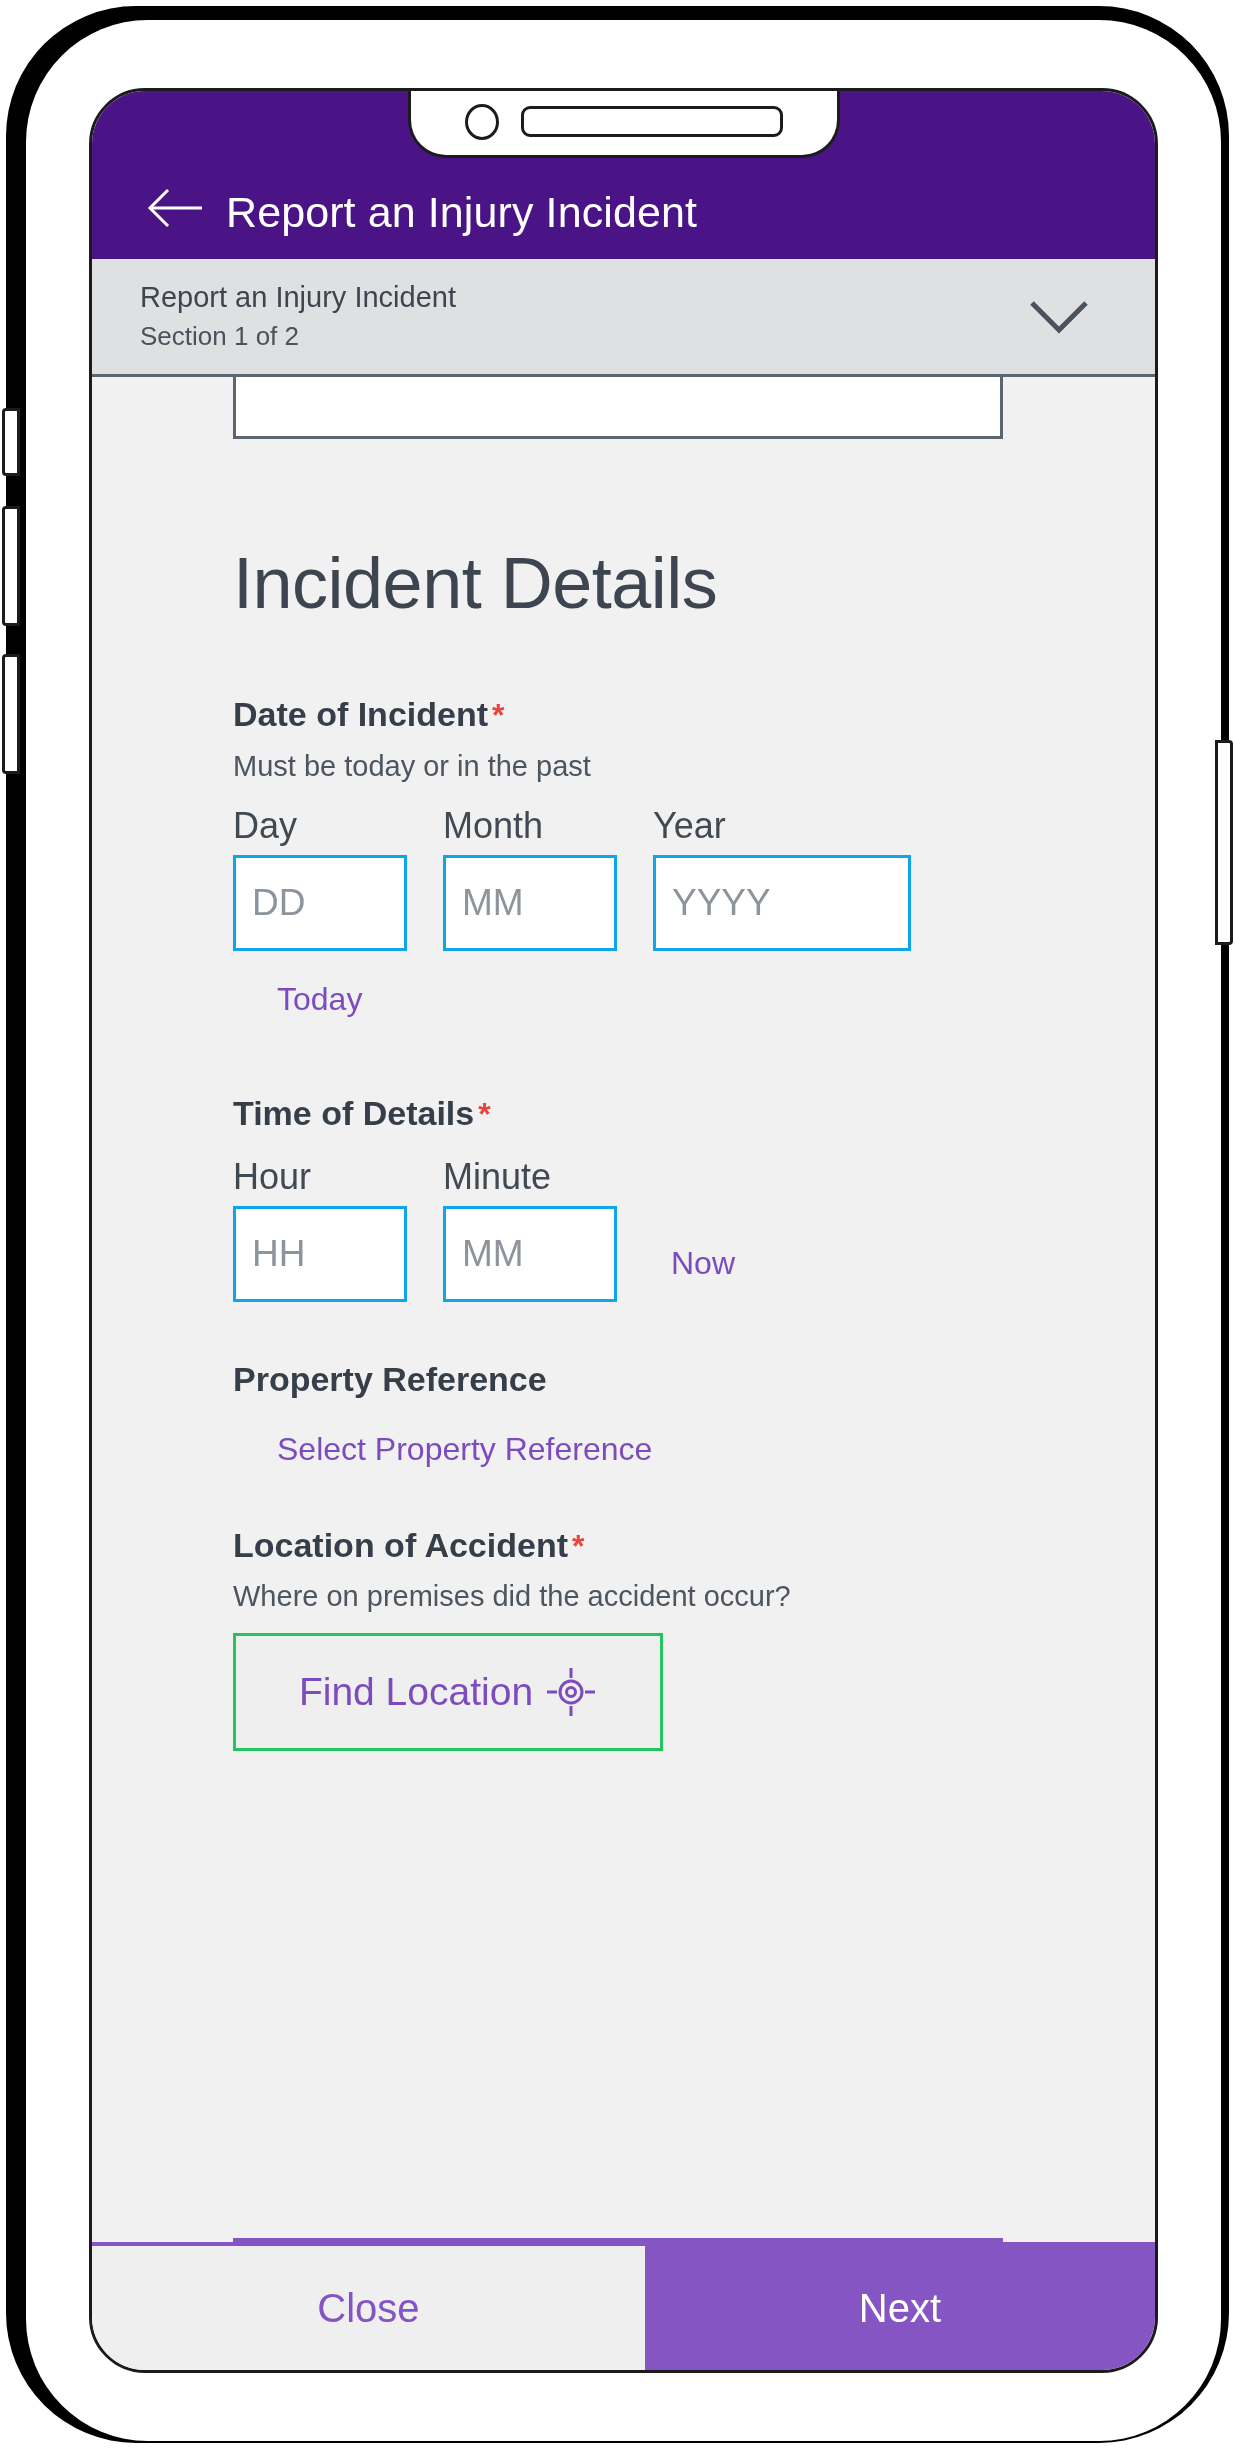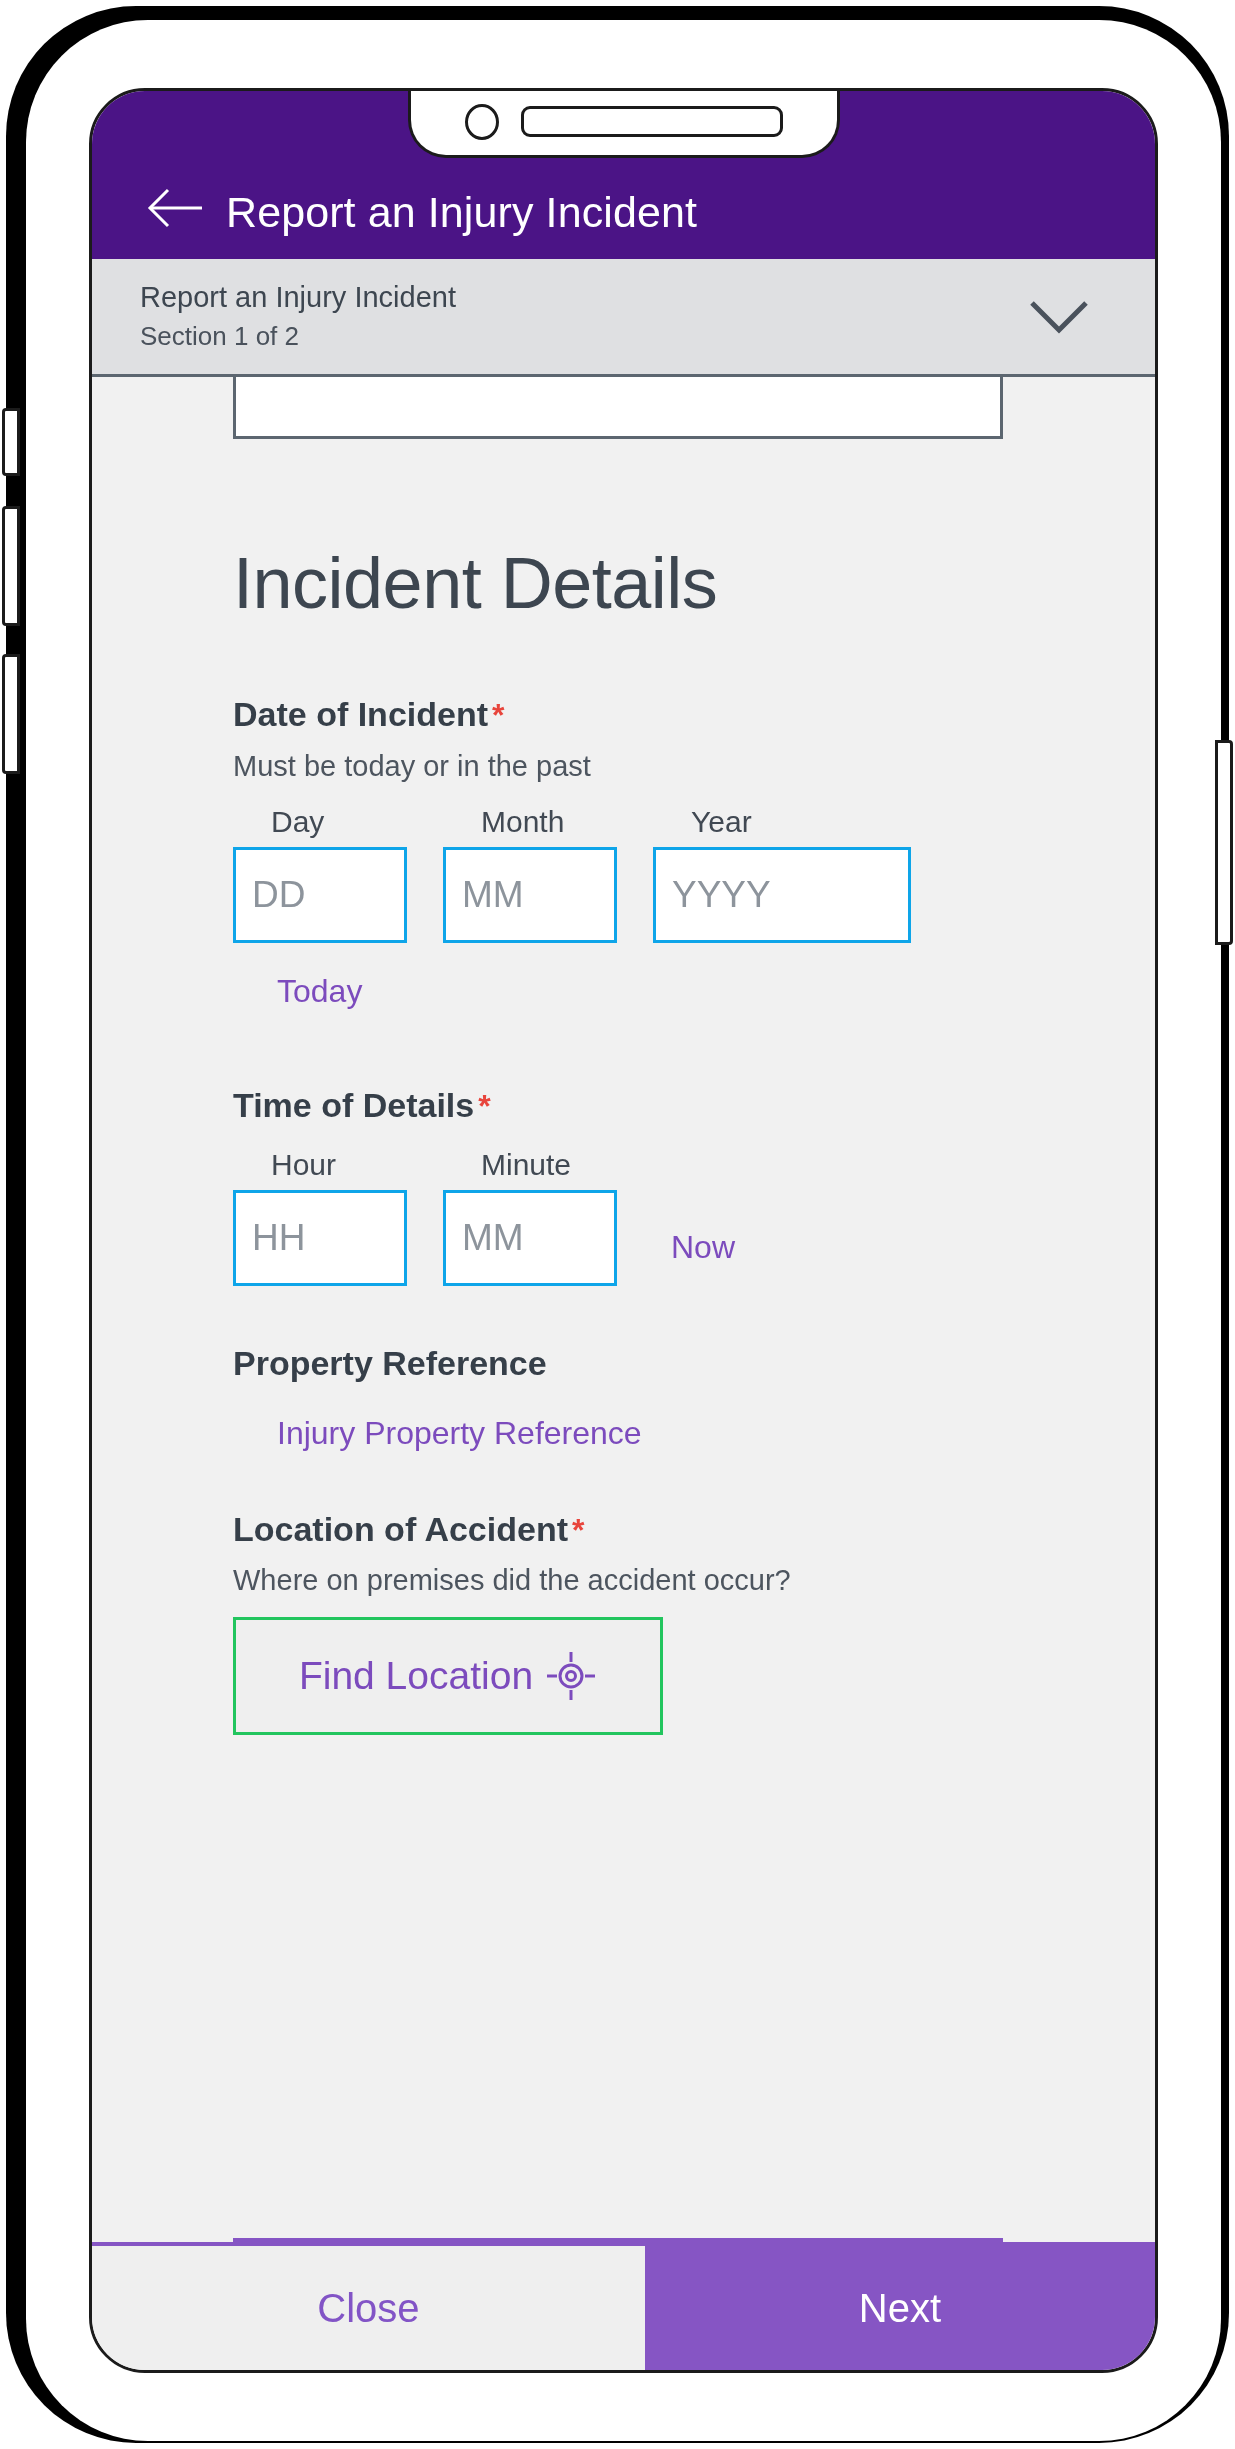--- a/index.html
+++ b/index.html
@@ -249,25 +249,24 @@
   }
 
   .input-row {
     display: flex;
     align-items: flex-end;
     gap: 36px;
     margin-top: 22px;
   }
   .input-cell { display: flex; flex-direction: column; }
   .sub-label {
-    font-size: 30px;
+    font-size: 36px;
     color: #414953;
     margin-bottom: 8px;
     font-weight: 400;
-    margin-left: 38px;
   }
   .text-input {
     background: #ffffff;
     border: 3px solid #0ea5e9;
     box-sizing: border-box;
     height: 96px;
     font-size: 37px;
     color: #8d949c;
     font-family: "Liberation Sans", sans-serif;
     padding: 0 16px;
@@ -451,21 +450,21 @@
             </div>
             <span class="inline-link link-now">Now</span>
           </div>
         </div>
 
         <div class="spacer-md"></div>
 
         <div class="field-group">
           <div class="field-label">Property Reference</div>
           <div id="property-link-wrap">
-            <span class="inline-link">Injury Property Reference</span>
+            <span class="inline-link">Select Property Reference</span>
           </div>
         </div>
 
         <div class="spacer-md"></div>
 
         <div class="field-group">
           <div class="field-label">
             <span>Location of Accident</span><span class="req-star">*</span>
           </div>
           <div class="field-hint">Where on premises did the accident occur?</div>

